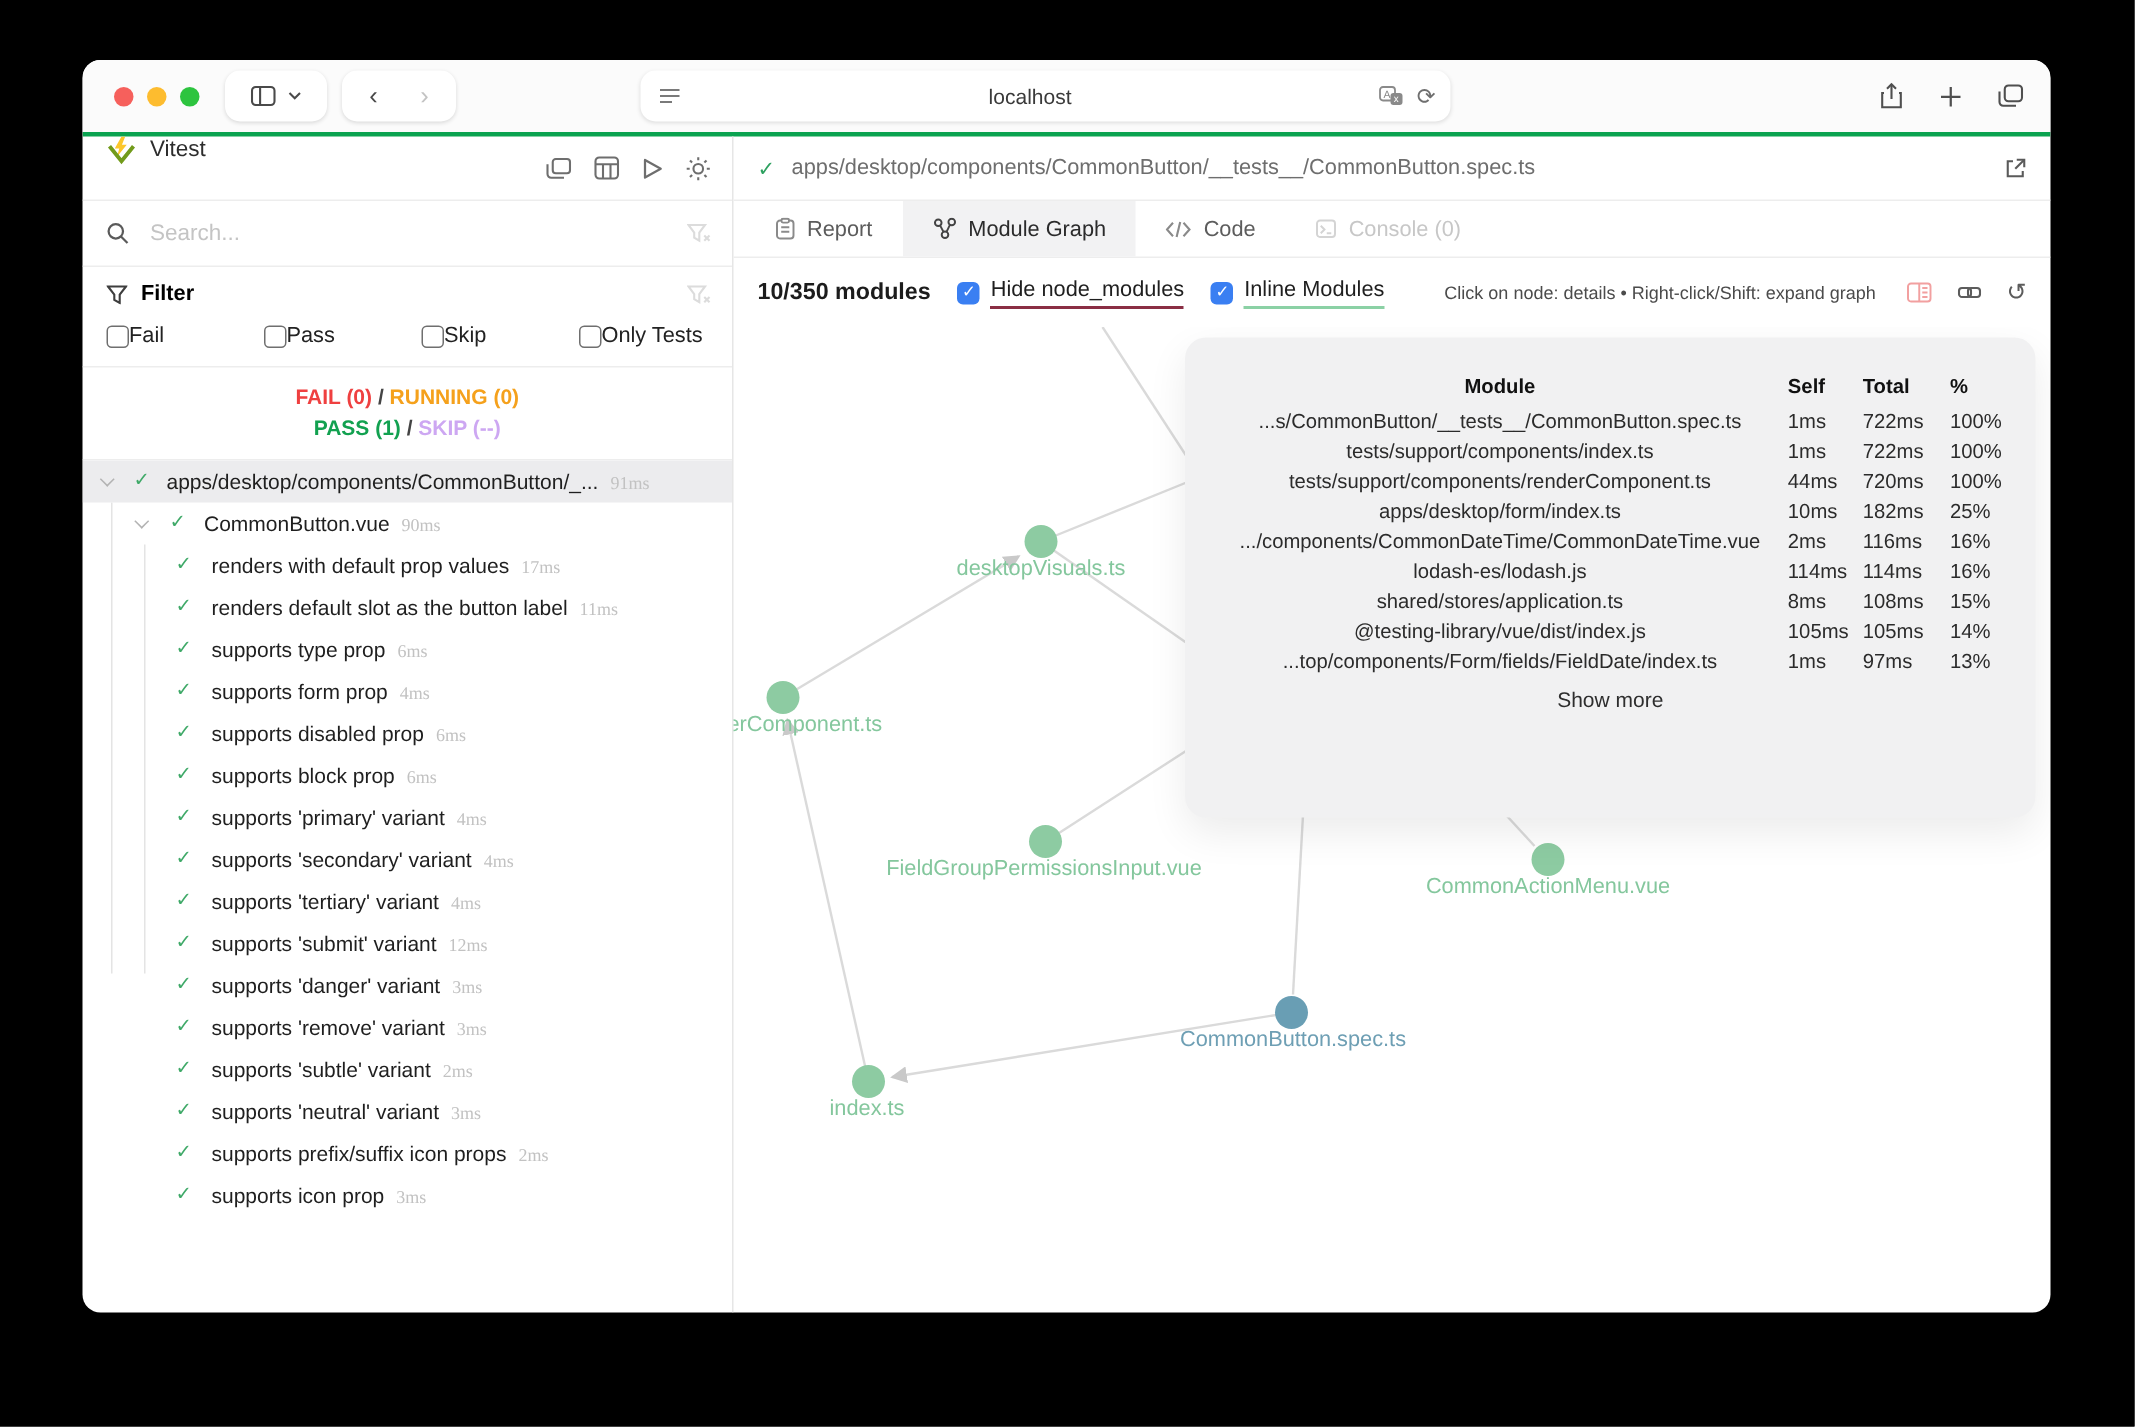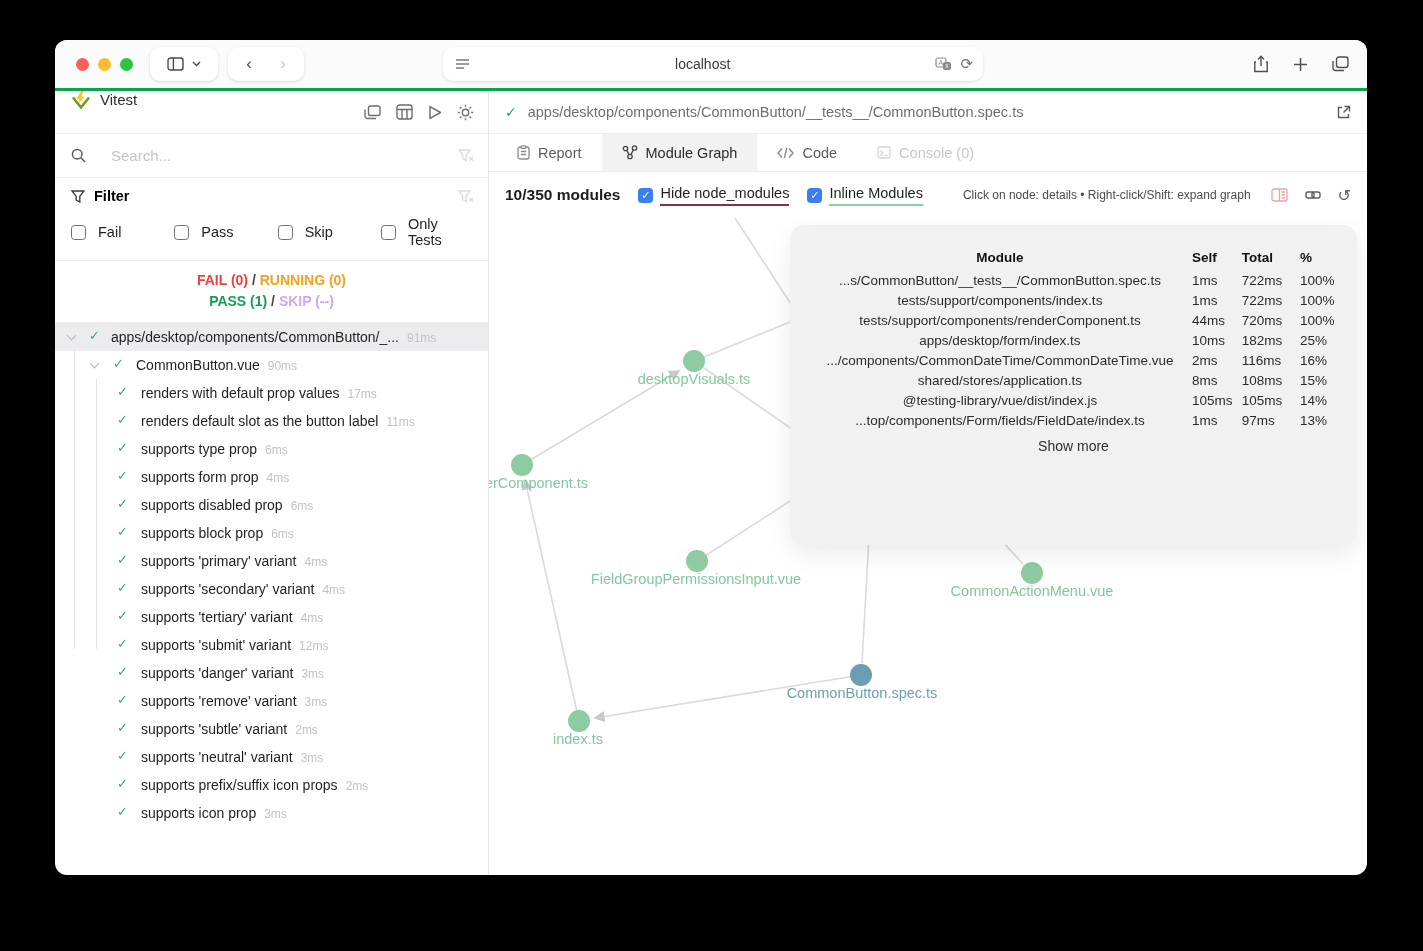--- a/index.html
+++ b/index.html
@@ -13,70 +13,70 @@
   .chrome { position:relative; height:48px; background:#fbfbfb; }
   .lights { position:absolute; left:21px; top:18px; display:flex; gap:9px; }
   .light { width:13px; height:13px; border-radius:50%; }
   .light.red{background:#f6605c}.light.yel{background:#fdbc2f}.light.grn{background:#2dc43f}
   .pill { position:absolute; top:7px; height:34px; background:#fff; border-radius:10px;
     box-shadow:0 1px 3px rgba(0,0,0,.14); display:flex; align-items:center; justify-content:center; }
   .pill.sbt { left:95px; width:68px; gap:8px; }
   .pill.nav { left:173px; width:76px; gap:0; }
   .nav-btn { width:34px; text-align:center; font-size:17px; color:#4a4a4a; }
   .nav-btn.fwd { color:#c3c3c3; }
-  .urlbar { position:absolute; left:388px; top:7px; width:540px; height:34px; background:#fff;
+  .urlbar { position:absolute; left:372px; top:7px; width:540px; height:34px; background:#fff;
     border-radius:10px; box-shadow:0 1px 3px rgba(0,0,0,.12); display:flex; align-items:center; }
   .urlbar .host { flex:1; text-align:center; font-size:14px; color:#3a3a3a; }
   .chrome-ic { color:#6f6f6f; font-size:15px; }
   .chrome-right { position:absolute; right:18px; top:7px; height:34px; display:flex; align-items:center; gap:24px; }
   svg.ic { display:block; }
 
   .progress { height:3px; background:#0aa350; }
 
   
   .app { display:flex; height:784px; }
   .sidebar { width:434px; border-right:1px solid #e6e6e6; display:flex; flex-direction:column; }
   .main { flex:1; position:relative; }
 
   
   .sb-head { height:43px; border-bottom:1px solid #ededed; display:flex; padding:0 14px 0 16px; }
   .sb-title { font-size:15px; color:#2d2d2d; margin-left:9px; flex:1; }
   .sb-head-ics { display:flex; gap:15px; color:#6e6e6e; align-items:center; }
 
-  .sb-search { height:44px; border-bottom:1px solid #ededed; display:flex; align-items:center; padding:0 14px 0 16px; gap:25px; }
+  .sb-search { height:44px; border-bottom:1px solid #ededed; display:flex; align-items:center; padding:0 14px 0 16px; gap:14px; }
   .sb-search input { border:none; outline:none; flex:1; font-size:15px; color:#333;
     font-family:inherit; background:transparent; }
   .sb-search input::placeholder { color:#c4c4c4; }
 
   .sb-filter { border-bottom:1px solid #ededed; padding:10px 14px 12px 16px; }
   .filt-row1 { display:flex; align-items:center; gap:9px; }
   .filt-row1 .lbl { font-size:14.5px; font-weight:700; color:#000000; flex:1; }
   .filt-row2 { display:flex; margin-top:12px; align-items:center; }
-  .cb-item { display:flex; align-items:center; gap:12px; }
+  .cb-item { display:flex; align-items:center; gap:0; }
   .cb-item:nth-child(1){width:105px}.cb-item:nth-child(2){width:105px}.cb-item:nth-child(3){width:105px}
   .cbox { width:15px; height:15px; border:1.6px solid #6f6f6f; border-radius:3.5px; background:#fff; flex:0 0 auto; }
   .cb-item span.t { font-size:14.5px; color:#222; }
 
   .sb-summary { border-bottom:1px solid #ededed; padding:9px 0 10px; text-align:center;
     font-size:14px; font-weight:700; line-height:21px; }
   .sb-summary .sep { color:#444; font-weight:700; }
   .c-fail{color:#ef4040}.c-run{color:#f5a11c}.c-pass{color:#12a150}.c-skip{color:#cda7f2}
 
   
   .tree { position:relative; flex:1; overflow:hidden; }
   .guide { position:absolute; width:1px; background:#e4e4e4; }
   .g1 { left:19px; top:28px; bottom:226px; }
   .g2 { left:41px; top:56px; bottom:226px; }
   .trow { position:relative; height:28px; display:flex; align-items:center; font-size:14px; color:#1f1f1f; }
   .trow.sel { background:#ececee; }
   .chev { width:7px; height:7px; border-left:1.6px solid #b3b3b3; border-bottom:1.6px solid #b3b3b3;
     transform:rotate(-45deg); display:inline-block; position:absolute; top:9px; }
   .tick { color:#3fa968; font-size:13px; font-weight:700; position:absolute; top:5px; }
   .tlabel { position:absolute; white-space:nowrap; }
-  .ttime { color:#c2c2c2; font-size:12px; margin-left:8px; }
+  .ttime { color:#c2c2c2; font-size:12px; margin-left:8px;font-family:Liberation Serif, serif; }
   .d0 .chev{left:13px}.d0 .tick{left:34px}.d0 .tlabel{left:56px}
   .d1 .chev{left:36px}.d1 .tick{left:58px}.d1 .tlabel{left:81px}
   .leaf .tick{left:62px}.leaf .tlabel{left:86px}
 
   
   .m-head { height:43px; border-bottom:1px solid #ededed; display:flex; align-items:center; padding:0 16px; gap:11px; }
   .m-path { font-size:14.5px; color:#6e6e6e; flex:1; }
   .m-tick { color:#2da160; font-size:14px; font-weight:700; }
 
   .tabs { height:38px; border-bottom:1px solid #ededed; display:flex; align-items:stretch; padding-left:8px; }
@@ -497,20 +497,26 @@
                   <td class="total t-org">182ms</td>
                   <td class="pct t-org">25%</td>
                 </tr>
             <tr>
                   <td class="mod">.../components/CommonDateTime/CommonDateTime.vue</td>
                   <td class="self">2ms</td>
                   <td class="total t-org">116ms</td>
                   <td class="pct t-org">16%</td>
                 </tr>
             <tr>
+                  <td class="mod m-olive">lodash-es/lodash.js</td>
+                  <td class="self t-org">114ms</td>
+                  <td class="total t-org">114ms</td>
+                  <td class="pct t-org">16%</td>
+                </tr>
+            <tr>
                   <td class="mod">shared/stores/application.ts</td>
                   <td class="self">8ms</td>
                   <td class="total t-org">108ms</td>
                   <td class="pct t-org">15%</td>
                 </tr>
             <tr>
                   <td class="mod m-olive">@testing-library/vue/dist/index.js</td>
                   <td class="self t-org">105ms</td>
                   <td class="total t-org">105ms</td>
                   <td class="pct t-org">14%</td>

